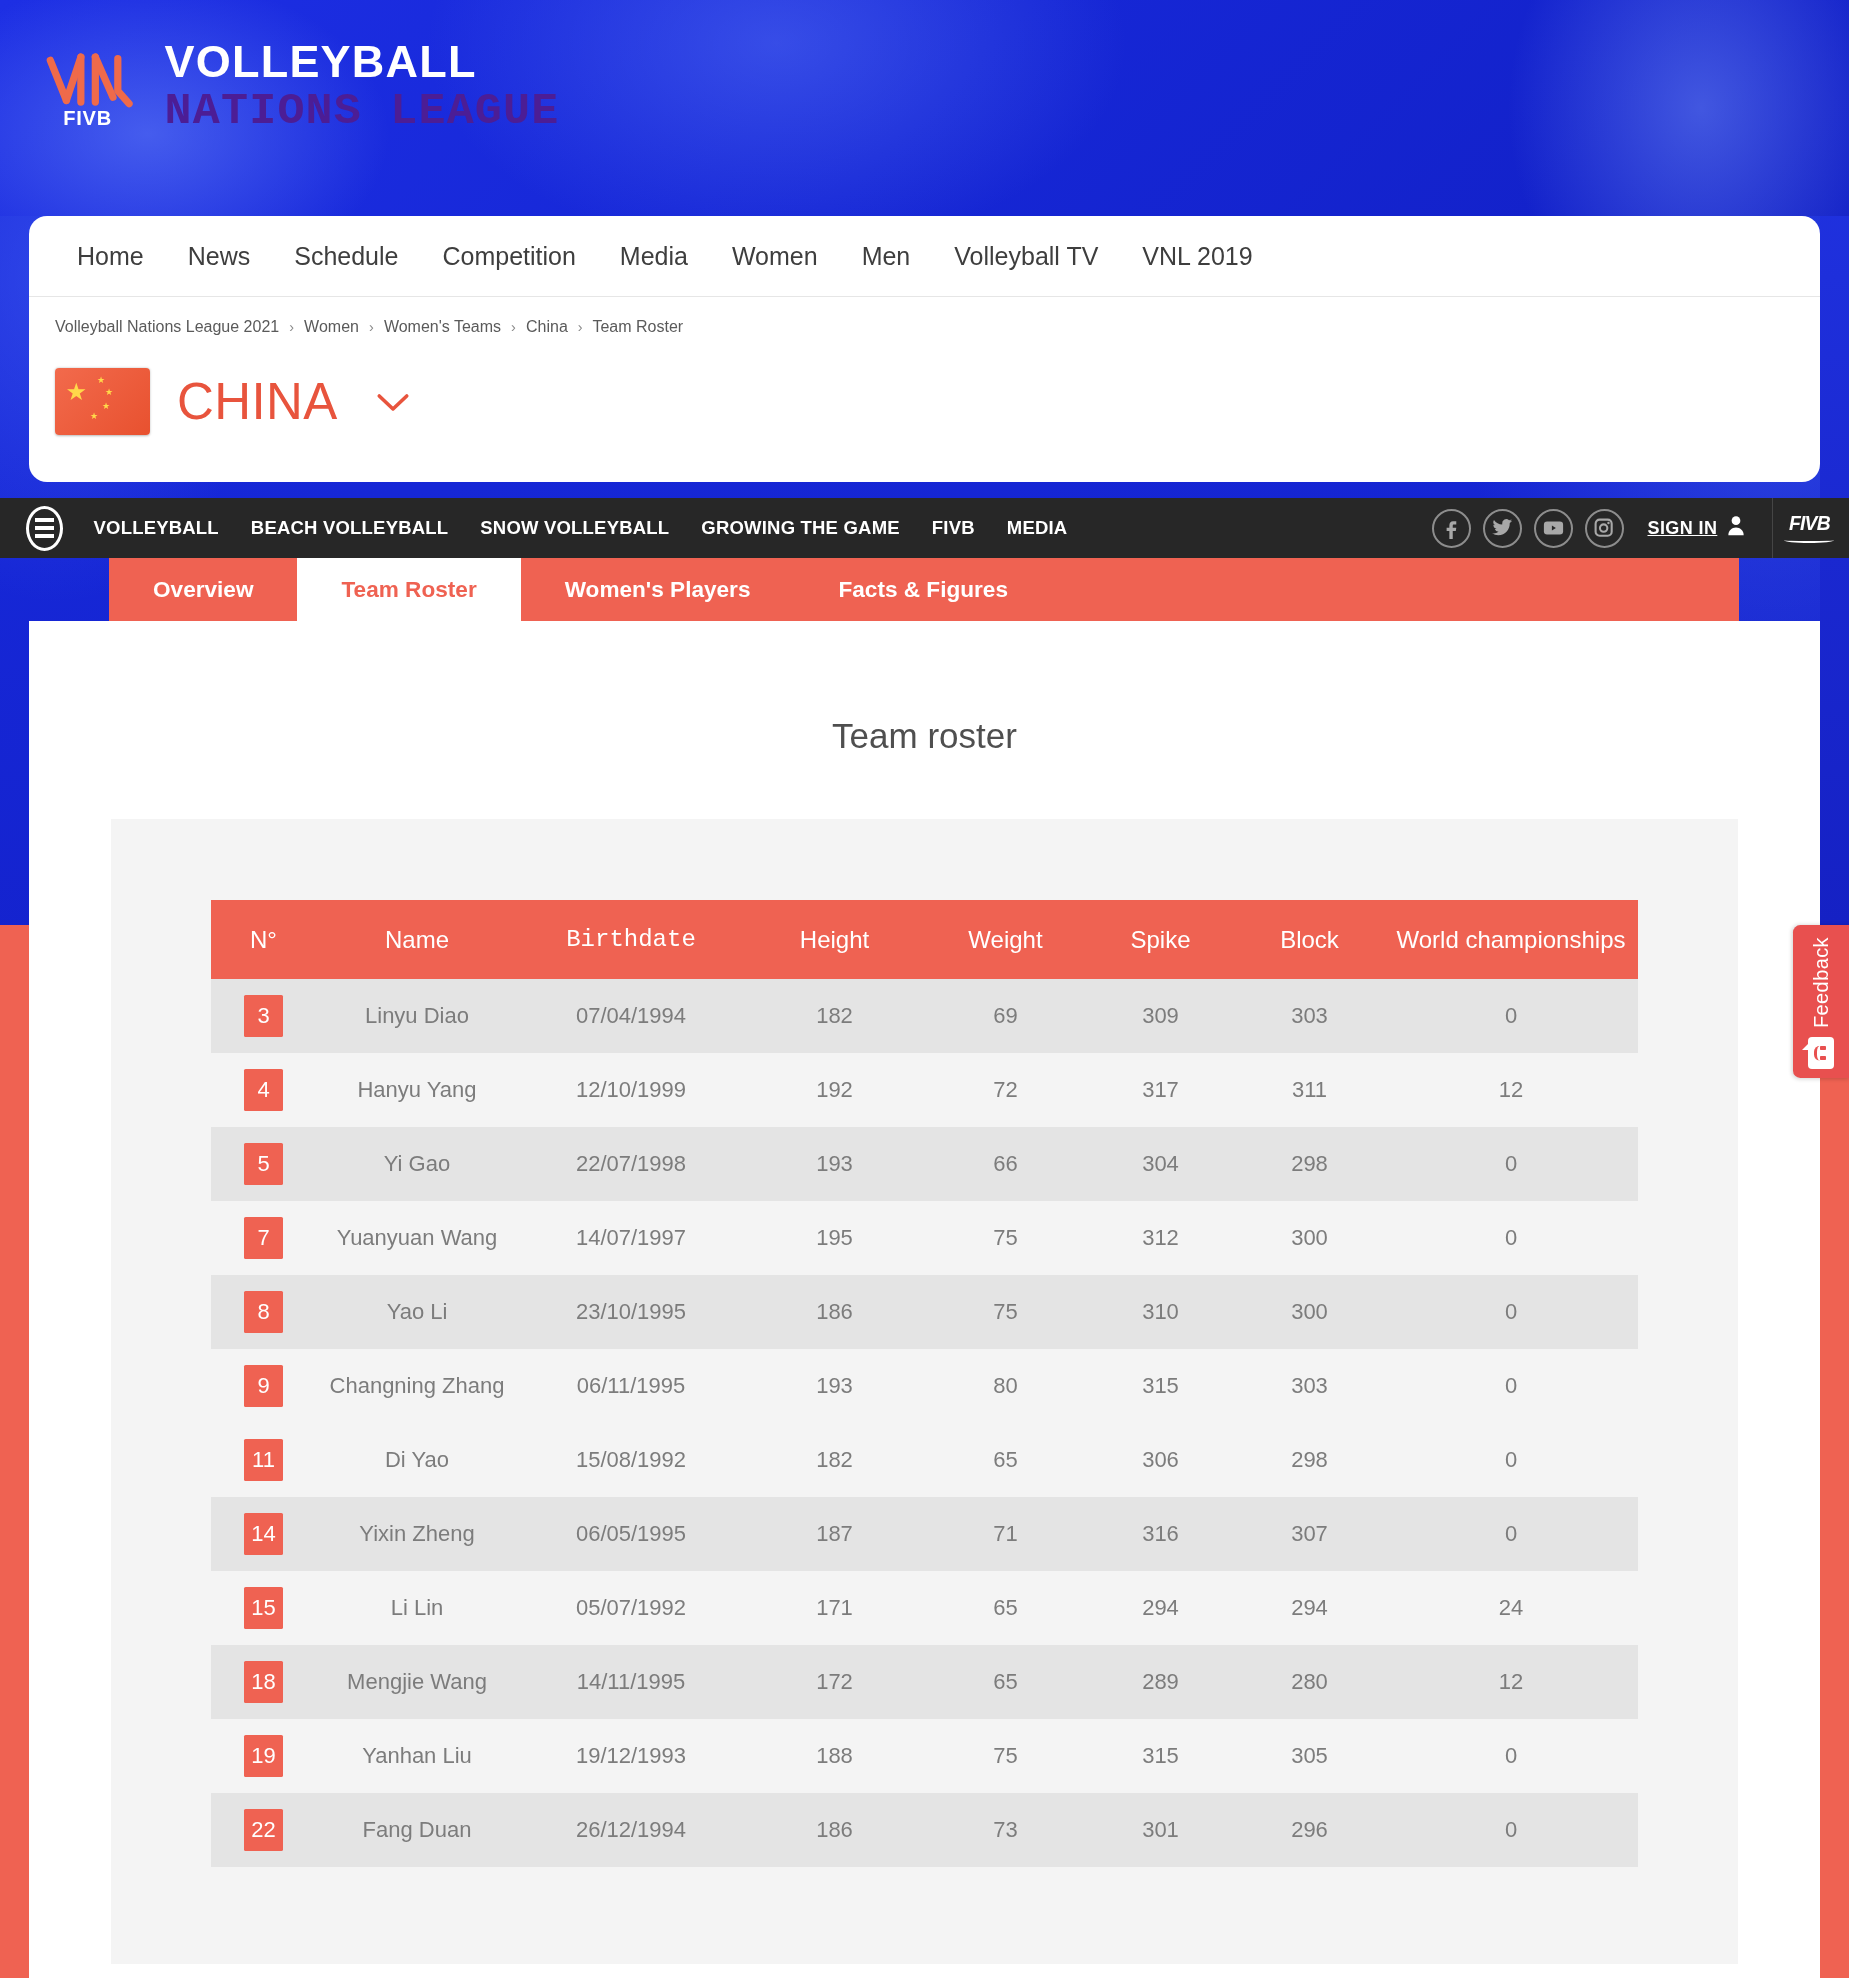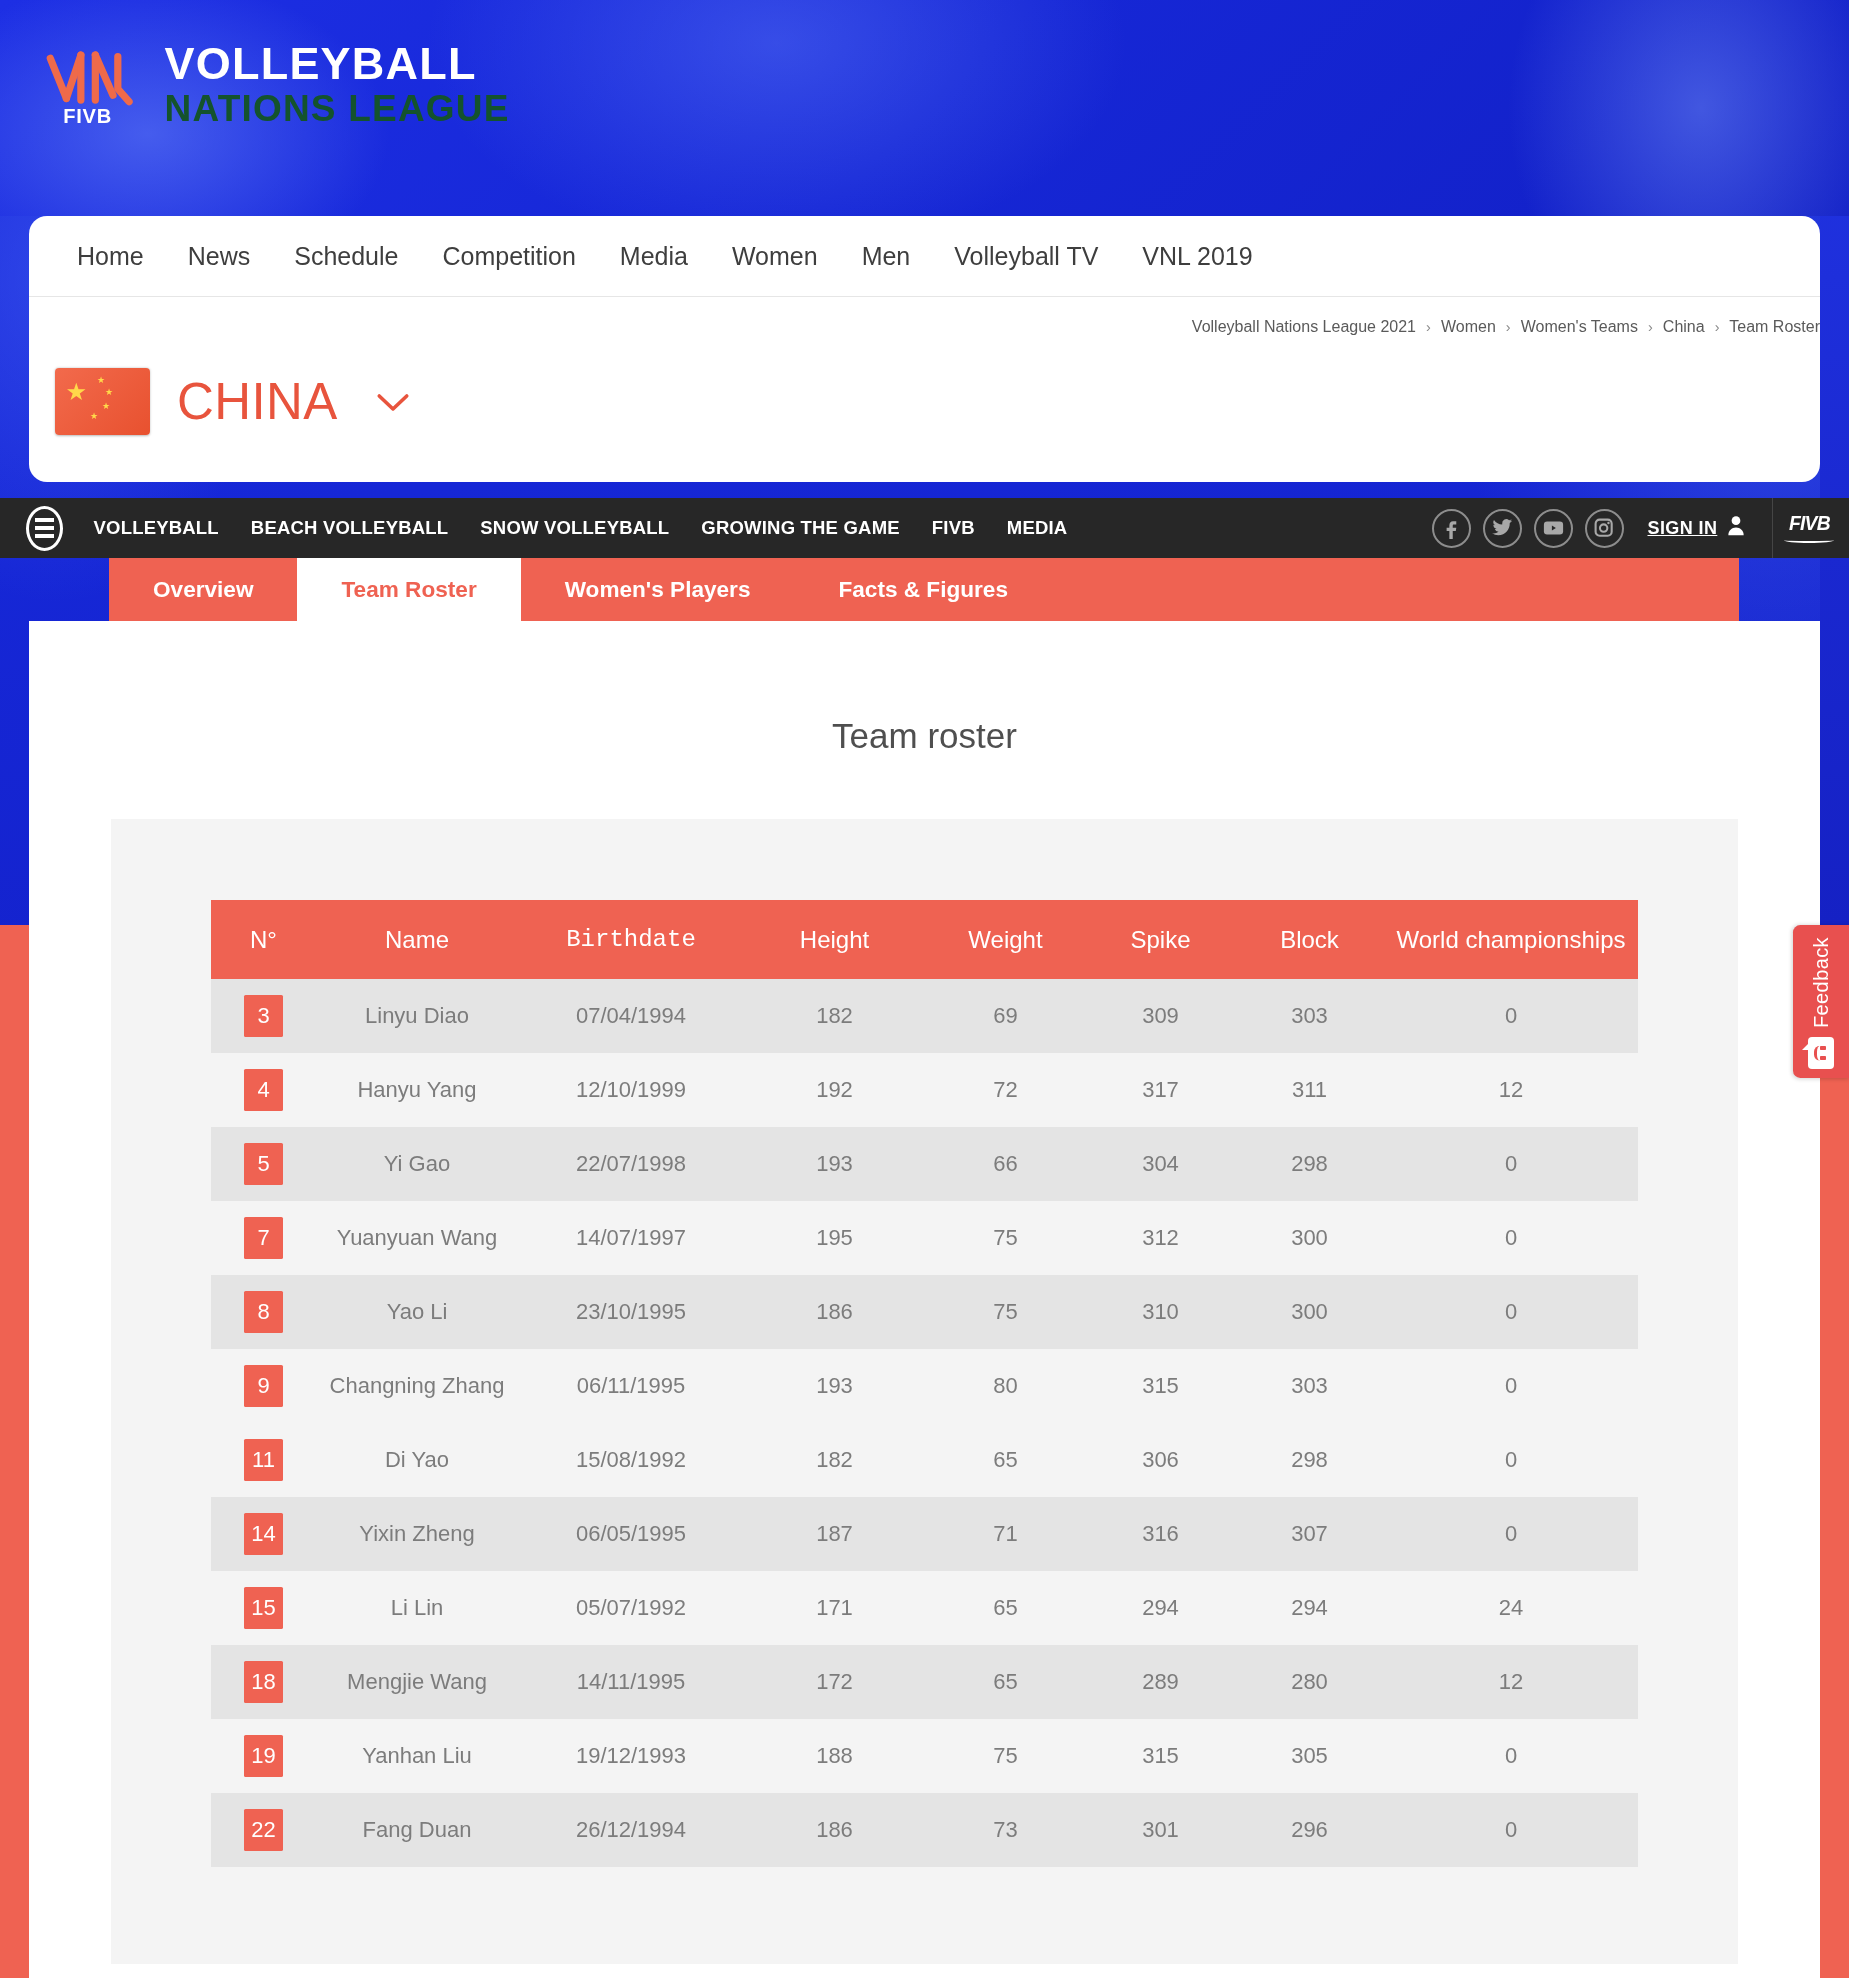--- a/index.html
+++ b/index.html
@@ -81,23 +81,23 @@
     gap: 22.6px;
   }
   .vnl-mark { position: relative; width: 103px; height: 90px; }
   .vnl-mark svg { display: block; }
   .vnl-words { display: flex; flex-direction: column; line-height: 1.0; }
   .vnl-words .l1 {
     color: #fff; font-weight: 700; font-size: 45px;
     letter-spacing: 1.2px; font-family: "Liberation Sans", sans-serif;
   }
   .vnl-words .l2 {
-    color: #14532d; font-weight: 700; font-size: 37px;
+    color: #4c1d95; font-weight: 700; font-size: 45px;
     letter-spacing: 1.2px; margin-top: 4.8px;
-    font-family: Liberation Sans, sans-serif;
+    font-family: Liberation Mono, monospace;
   }
 
   
   .white-card {
     position: absolute;
     left: 29px; top: 216px;
     width: 1791px;
     background: #ffffff;
     border-radius: 18px;
   }
@@ -117,21 +117,20 @@
     padding: 0 22px;
     white-space: nowrap;
     font-weight: 400;
   }
 
   
   .breadcrumb {
     padding: 21px 0 19.3px 26px;
     font-size: 16px;
     color: #5a5a5a;
-    text-align: right;
   }
   .breadcrumb .sep { color: #8a8a8a; margin: 0 5.6px; font-size: 14.5px; }
 
   
   .country {
     display: flex;
     align-items: center;
     padding: 13px 0 47px 26px;
     gap: 27px;
   }

